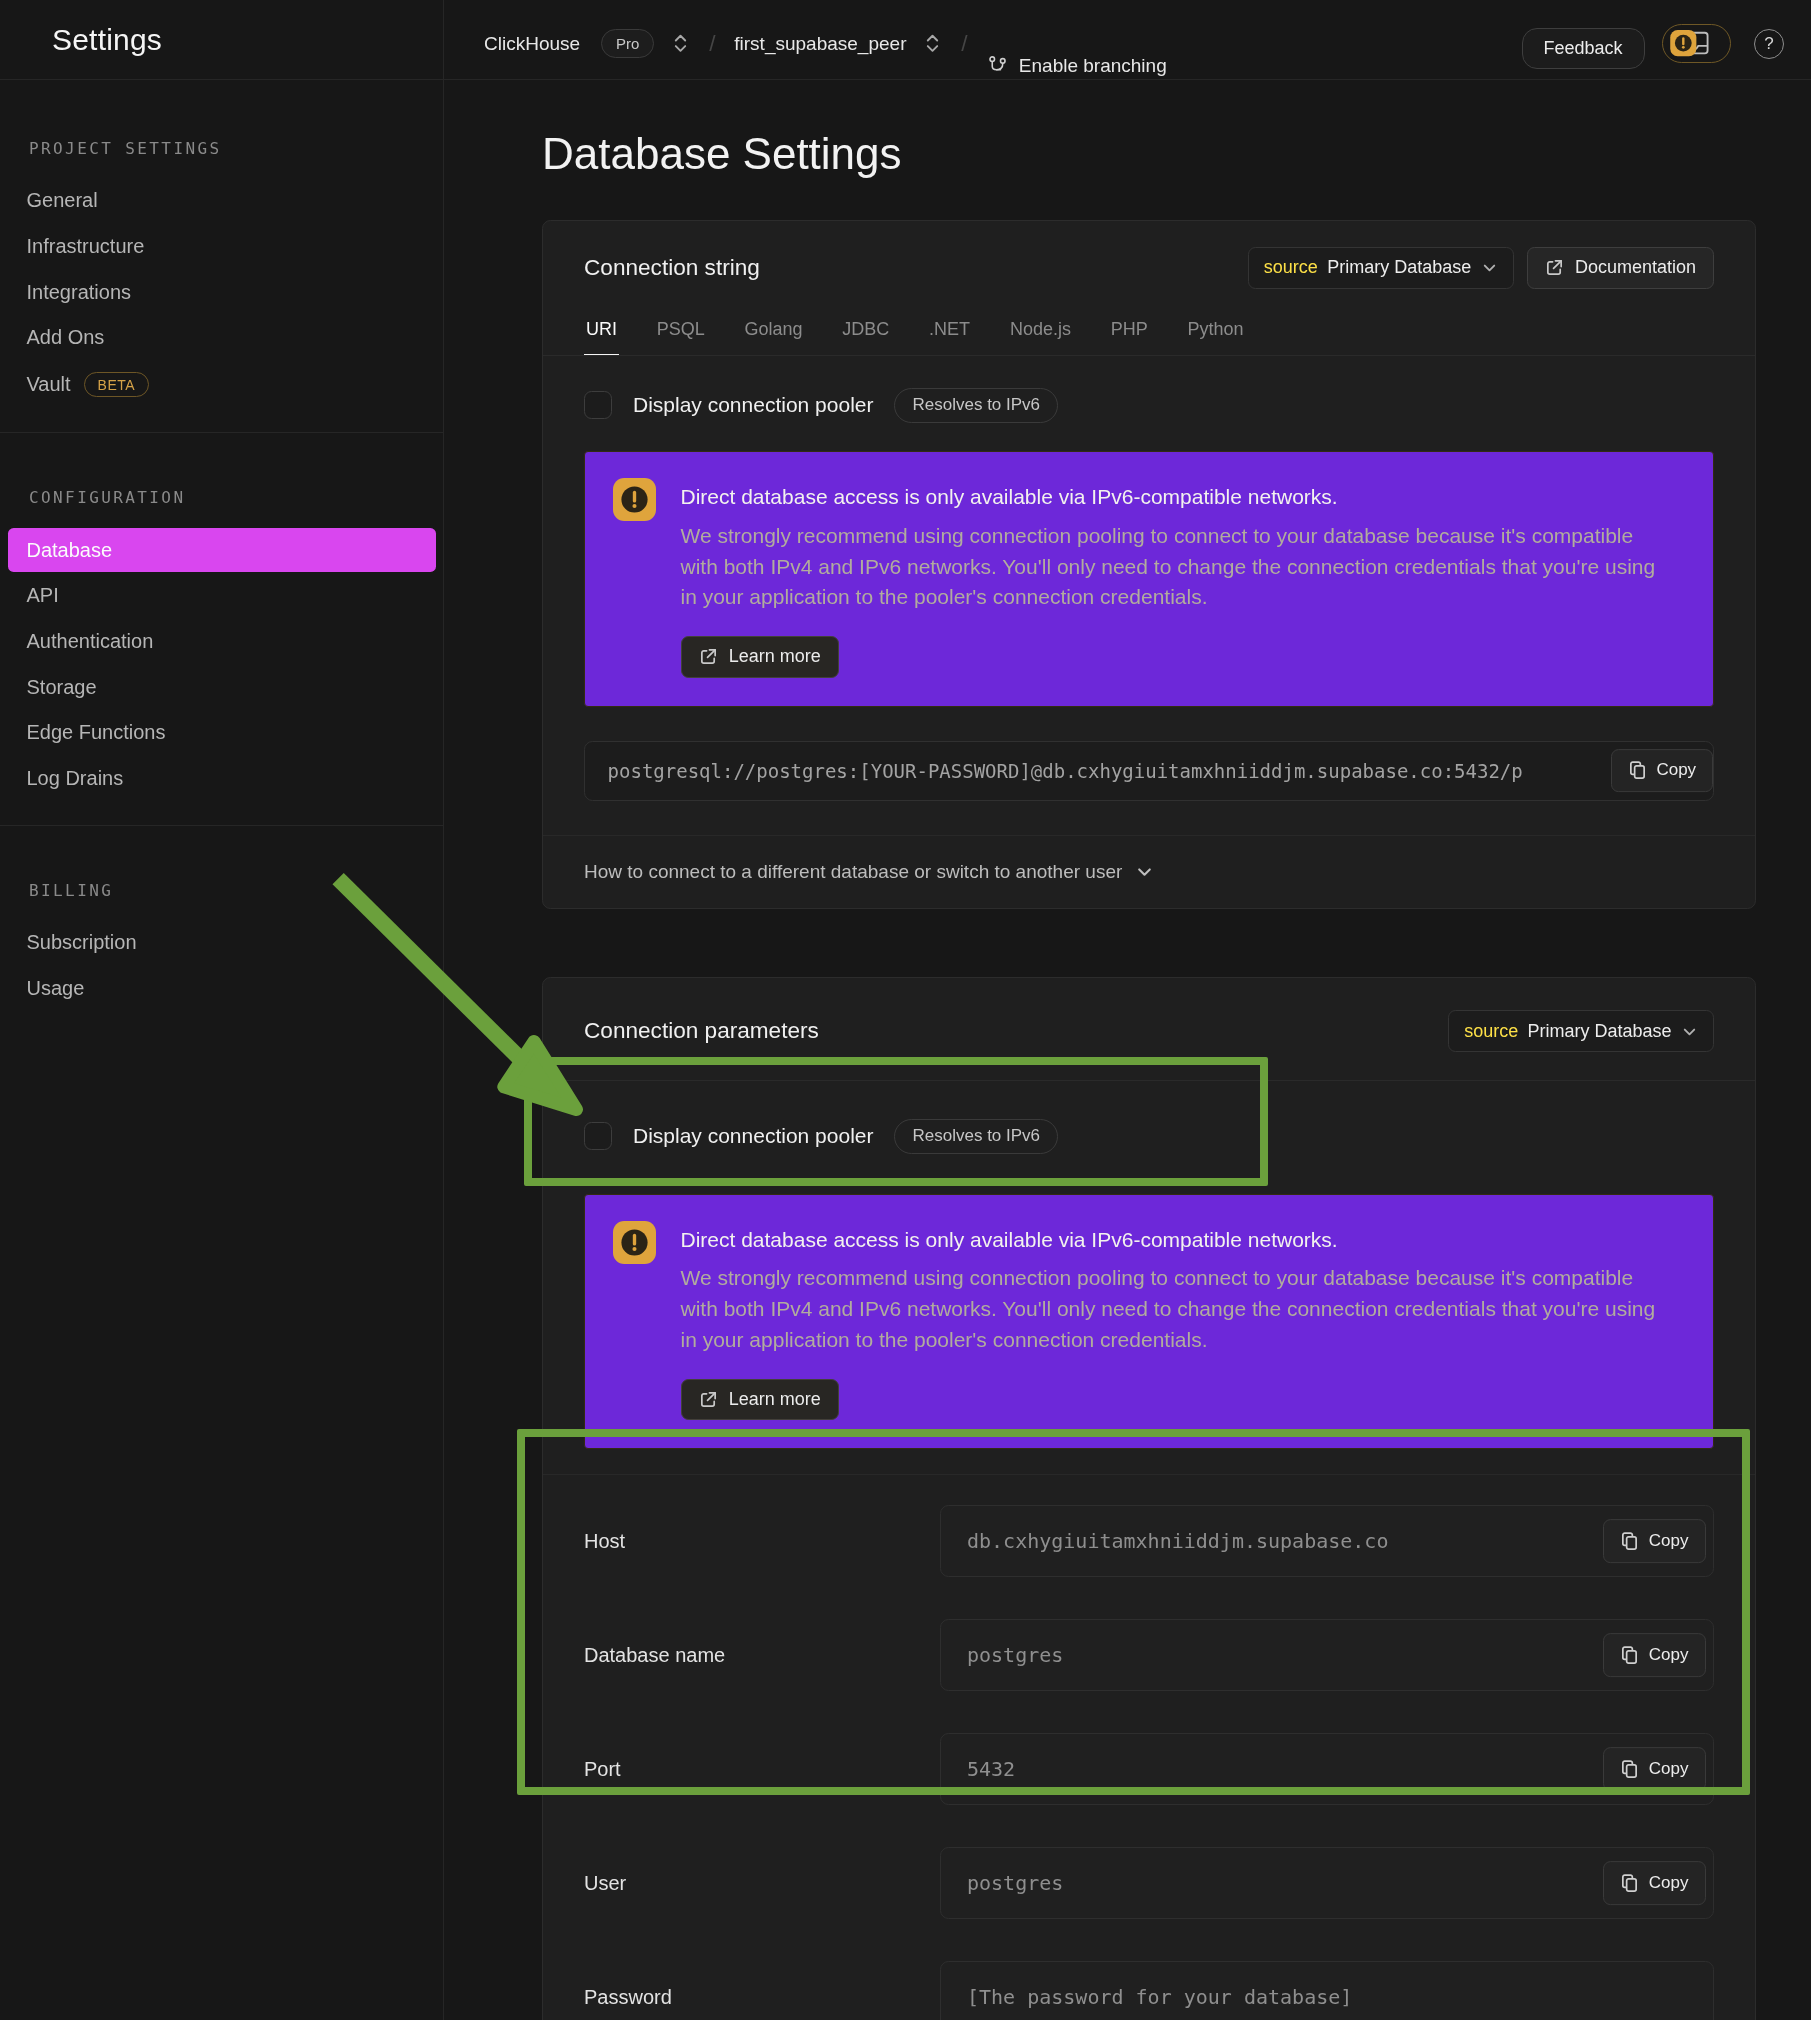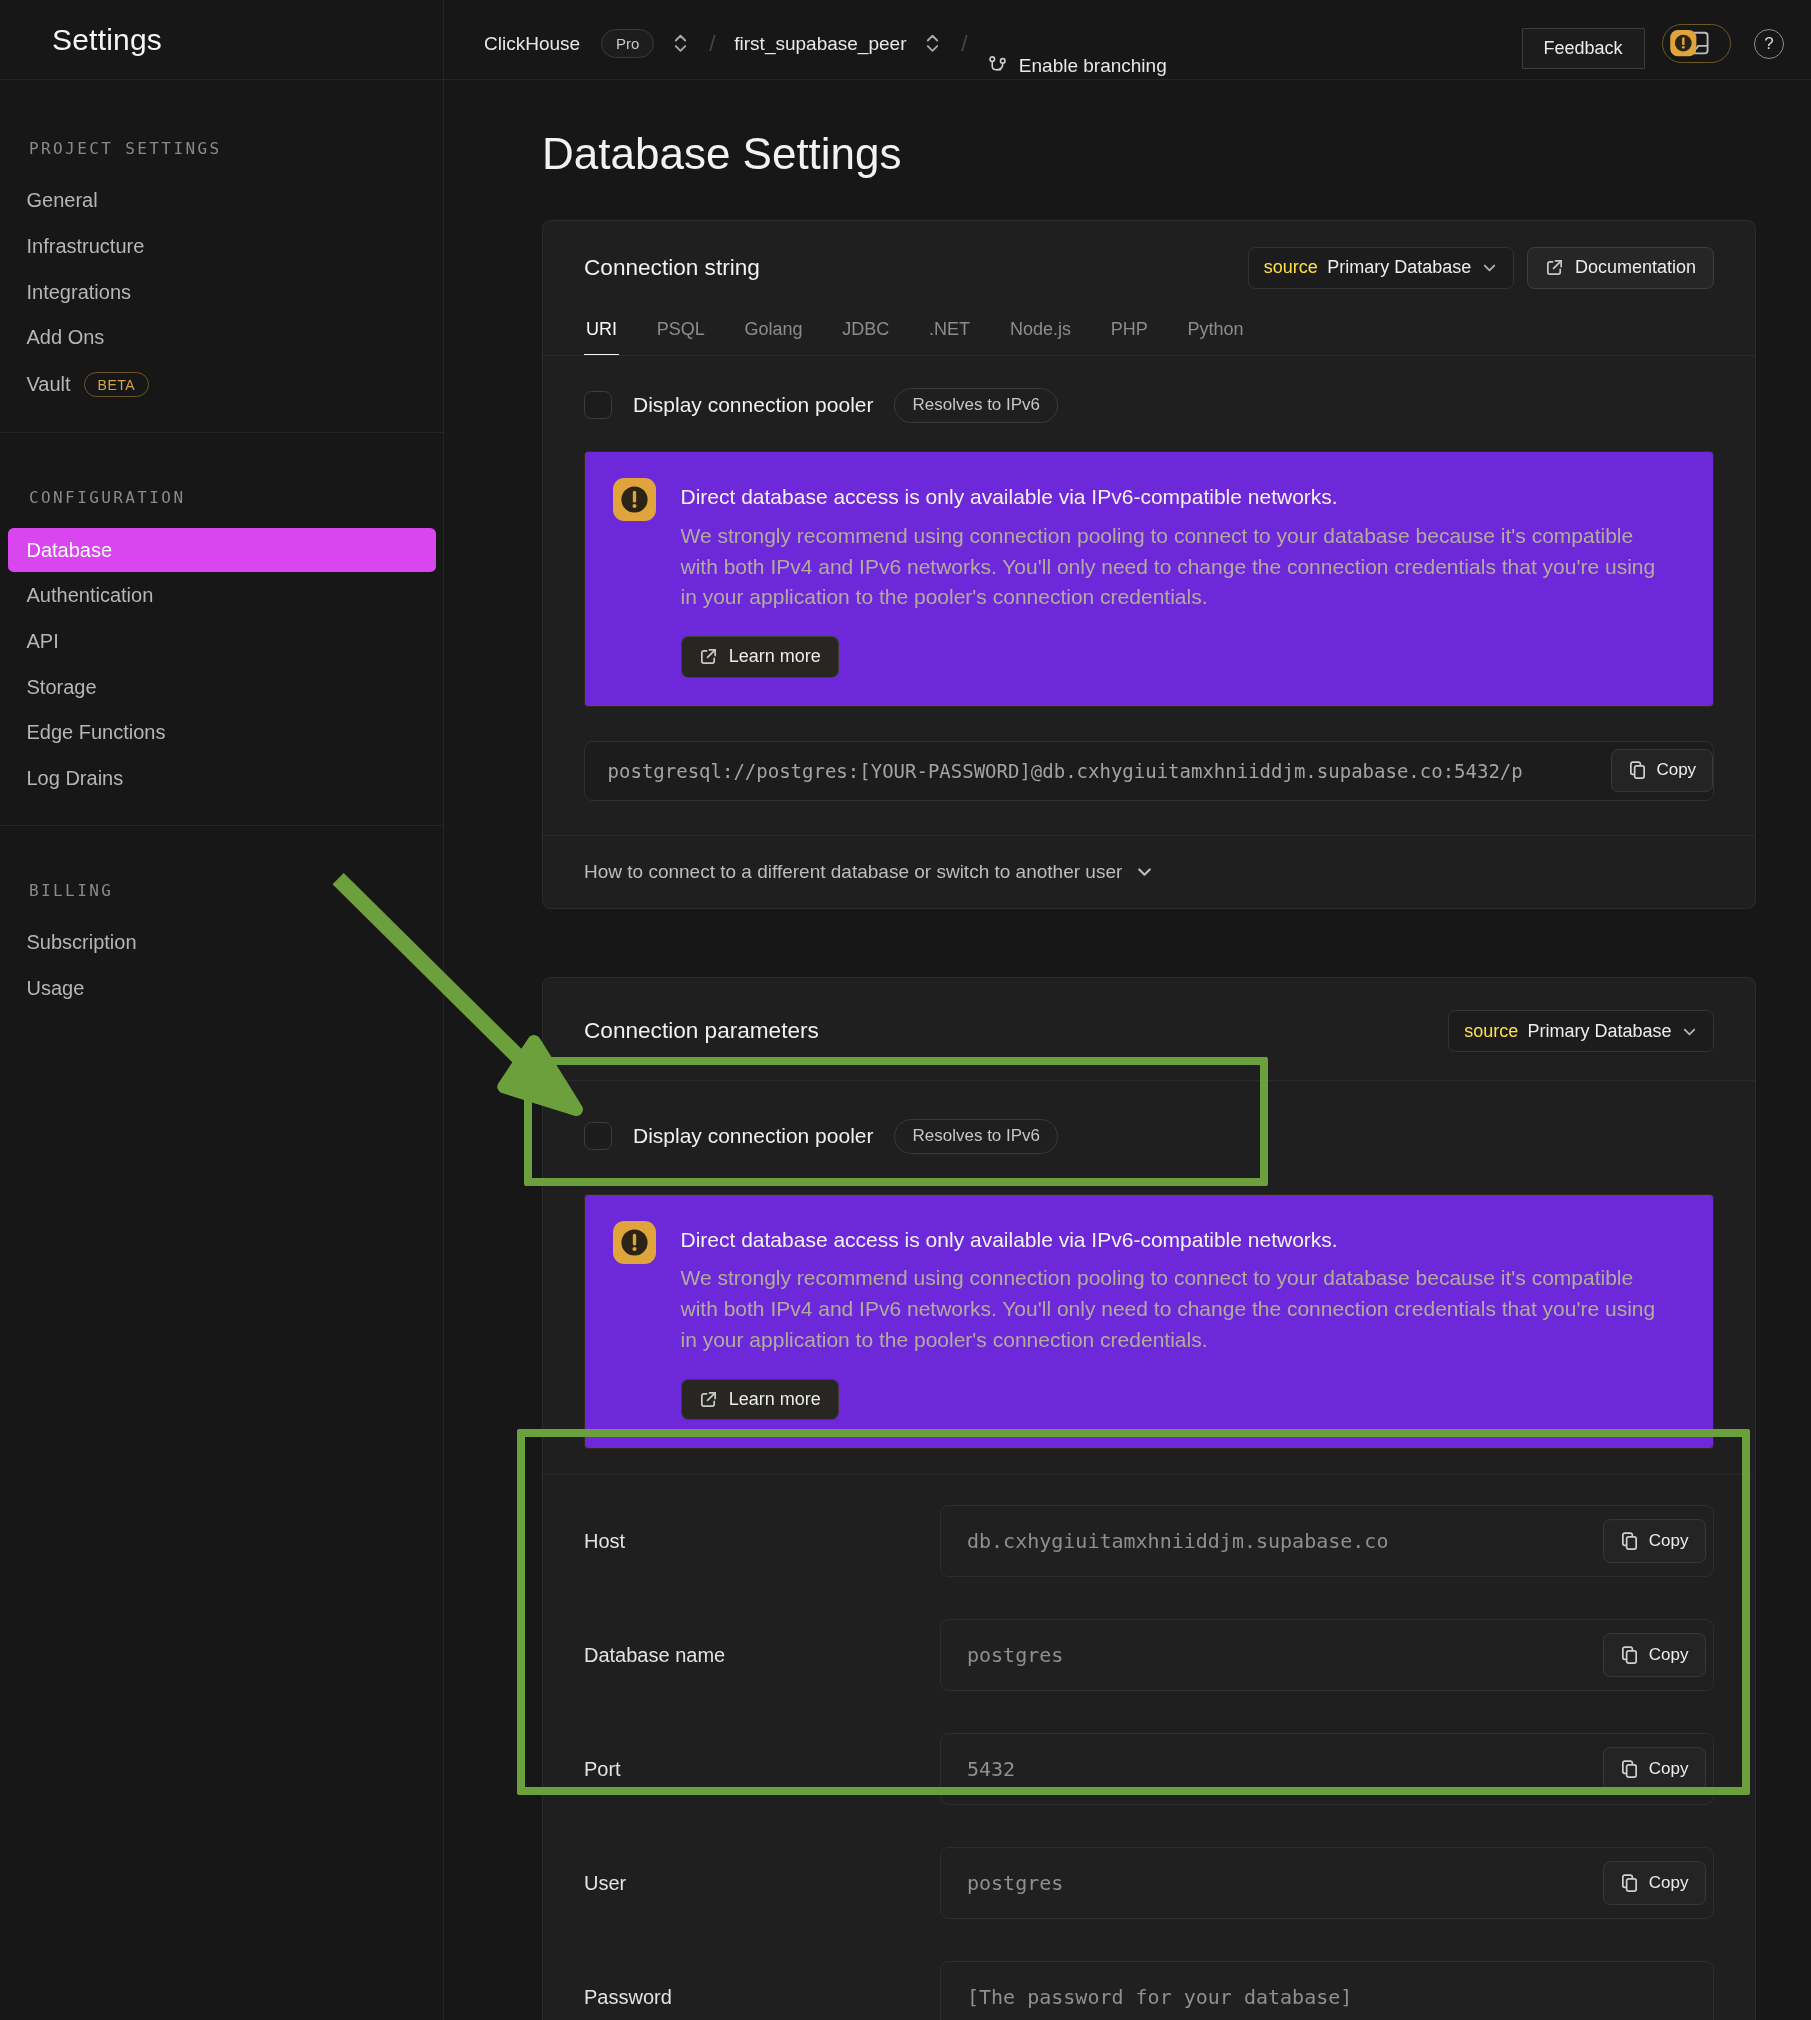--- a/index.html
+++ b/index.html
@@ -16,21 +16,21 @@
   .app-title { font-size:30px; font-weight:500; color:#f5f5f5; letter-spacing:0.2px; }
   .header-main { flex:1; display:flex; align-items:center; padding:8px 28px 0 40px; gap:17px; }
   .crumb-org, .crumb-project, .branching-label { font-size:19px; color:#e8e8e8; }
   .pro-badge { font-size:15px; color:#c9c9c9; border:0.9px solid #3a3a3a; background:#1d1d1d;
     border-radius:941px; padding:4.7px 14px; margin-left:3.8px; }
   .crumb-sep { color:#454545; font-size:22.6px; font-weight:300; padding:0 1.9px; }
   .icon-btn-chevrons { display:inline-flex; color:#a8a8a8; }
   .branching { display:flex; align-items:center; gap:11.3px; color:#d9d9d9;margin-top:44px; }
   .header-spacer { flex:1; }
   .feedback-btn { font-size:18px; color:#ececec; background:#1c1c1c; border:0.9px solid #3e3e3e;
-    border-radius:1px; padding:9.4px 21px; cursor:pointer;margin-top:10px; }
+    border-radius:15px; padding:9.4px 21px; cursor:pointer;margin-top:10px; }
   .notif-btn { display:flex; align-items:center; gap:5.6px; border:0.9px solid #6f5826;
     border-radius:941px; padding:4.7px 11.3px 4.7px 7.5px; background:transparent; cursor:pointer; }
   .help-btn { width:30px; height:30px; border-radius:50%; border:1.9px solid #8d8d8d;
     color:#d6d6d6; font-size:17px; display:flex; align-items:center; justify-content:center;
     background:transparent; cursor:pointer; margin-left:5.6px; }
   
   .body-row { display:flex; height:1941px; }
   .sidebar { width:444px; flex:0 0 444px; border-right:0.9px solid #262626; padding-top:3.8px; }
   .side-heading { font-family:"DejaVu Sans Mono", monospace; font-size:16px; color:#8a8a8a;
     letter-spacing:2.4px; margin:55px 0 21px 29px; }
@@ -178,24 +178,24 @@
       <div class="side-item">
         <span>Vault</span>
         <span class="beta-badge">BETA</span>
       </div>
       <hr class="side-divider">
       <div class="side-heading">CONFIGURATION</div>
       <div class="side-item active">
           <span>Database</span>
         </div>
       <div class="side-item">
+          <span>API</span>
+        </div>
+      <div class="side-item">
           <span>Authentication</span>
-        </div>
-      <div class="side-item">
-          <span>API</span>
         </div>
       <div class="side-item">
           <span>Storage</span>
         </div>
       <div class="side-item">
           <span>Edge Functions</span>
         </div>
       <div class="side-item">
           <span>Log Drains</span>
         </div>

